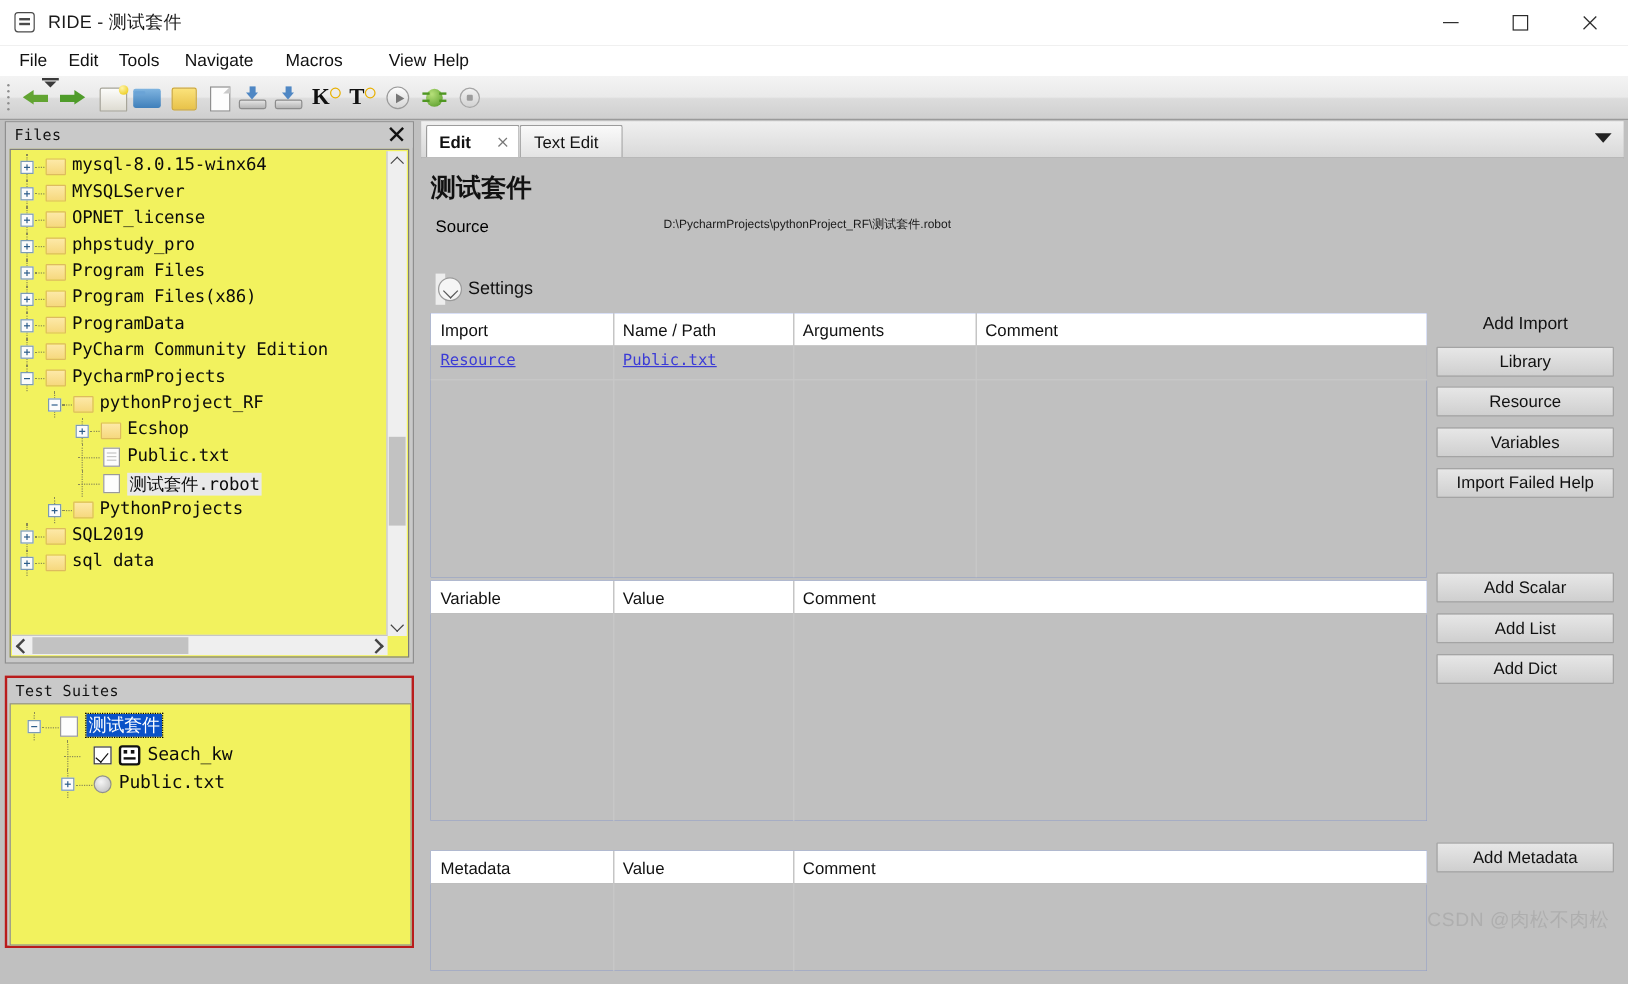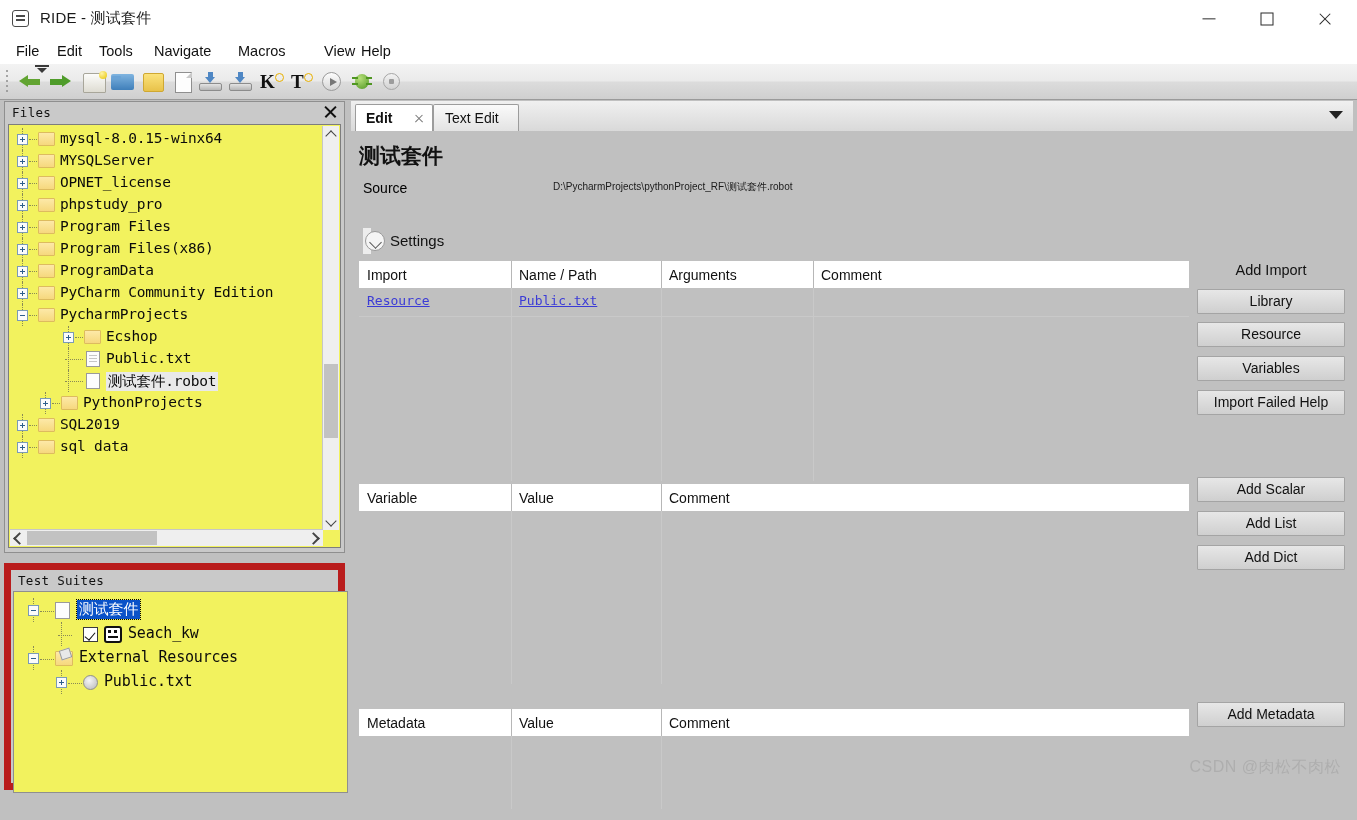--- a/index.html
+++ b/index.html
@@ -125,21 +125,21 @@
   .hscroll .arw{position:absolute;top:0;width:16px;height:16px;}
   .hscroll .arw.lf{left:0;} .hscroll .arw.rt{right:0;}
   .hscroll .arw:after{content:"";position:absolute;top:4px;width:7px;height:7px;
     border-right:2px solid #444;border-bottom:2px solid #444;}
   .hscroll .arw.lf:after{left:5px;transform:rotate(135deg);}
   .hscroll .arw.rt:after{right:5px;transform:rotate(-45deg);}
   .hscroll .thumb{position:absolute;left:17px;top:1px;width:130px;height:14px;background:#c2c2c2;}
 
   
   .suites-panel{position:absolute;left:4px;top:563px;width:341px;height:227px;
-    background:#c9c9c9;border:7px solid #b91c1c;box-sizing:border-box;}
+    background:#c9c9c9;border:2px solid #b91c1c;box-sizing:border-box;}
   .suites-head{position:absolute;left:0;top:0;width:339px;height:20px;}
   .suites-head .ttl{position:absolute;left:7px;top:3px;font-size:12.5px;color:#111;
     font-family:"DejaVu Sans Mono","Liberation Mono",monospace;letter-spacing:.3px;}
   .suites-body{position:absolute;left:2px;top:21px;width:335px;height:202px;background:#f2f25e;
     border:1px solid #8f8f8f;box-sizing:border-box;overflow:hidden;}
   .snode{position:relative;height:24px;white-space:nowrap;cursor:default;}
   .snode .exp{position:absolute;top:7px;width:11px;height:11px;border:1px solid #7b9bb5;background:#fbfbfb;box-sizing:border-box;}
   .snode .exp:before{content:"";position:absolute;left:2px;top:4px;width:5px;height:1.4px;background:#2d5e8c;}
   .snode .exp.plus:after{content:"";position:absolute;left:4px;top:2px;width:1.4px;height:5px;background:#2d5e8c;}
   .snode .dots{position:absolute;top:13px;height:1px;border-top:1px dotted #8a8a55;}
@@ -373,20 +373,27 @@
             <span class="lbl" style="left:51px">PyCharm Community Edition</span>
           </div>
           <div class="tnode">
             <span class="vline" style="left:13px;top:0;height:22px"></span>
             <span class="exp" style="left:8px"></span>
             <span class="dots" style="left:20px;width:8px"></span>
             <span class="fold" style="left:29px"></span>
             <span class="lbl" style="left:51px">PycharmProjects</span>
           </div>
           <div class="tnode">
+            <span class="vline" style="left:36px;top:0;height:22px"></span>
+            <span class="exp" style="left:31px"></span>
+            <span class="dots" style="left:43px;width:8px"></span>
+            <span class="fold" style="left:52px"></span>
+            <span class="lbl" style="left:74px">pythonProject_RF</span>
+          </div>
+          <div class="tnode">
             <span class="vline" style="left:59px;top:0;height:22px"></span>
             <span class="exp plus" style="left:54px"></span>
             <span class="dots" style="left:66px;width:8px"></span>
             <span class="fold" style="left:75px"></span>
             <span class="lbl" style="left:97px">Ecshop</span>
           </div>
           <div class="tnode">
             <span class="vline" style="left:59px;top:0;height:22px"></span>
             <span class="dots" style="left:56px;width:18px"></span>
             <span class="fileic lined" style="left:77px"></span>
@@ -445,27 +452,20 @@
             <span class="dots" style="left:26px;width:14px"></span>
             <span class="fileic" style="left:41px"></span>
             <span class="lbl selblue" style="left:63px">测试套件</span>
           </div>
           <div class="snode">
             <span class="vline" style="left:47px;top:0;height:24px"></span>
             <span class="dots" style="left:44px;width:14px"></span>
             <span class="chk" style="left:69px"></span>
             <span class="kwic" style="left:90px"></span>
             <span class="lbl" style="left:114px">Seach_kw</span>
-          </div>
-          <div class="snode">
-            <span class="vline" style="left:19px;top:0;height:24px"></span>
-            <span class="exp" style="left:14px"></span>
-            <span class="dots" style="left:26px;width:14px"></span>
-            <span class="resic" style="left:41px"></span>
-            <span class="lbl" style="left:65px">External Resources</span>
           </div>
           <div class="snode">
             <span class="vline" style="left:47px;top:0;height:24px"></span>
             <span class="exp plus" style="left:42px"></span>
             <span class="dots" style="left:54px;width:14px"></span>
             <span class="gearic" style="left:69px"></span>
             <span class="lbl" style="left:90px">Public.txt</span>
           </div>
         </div>
     </div>

